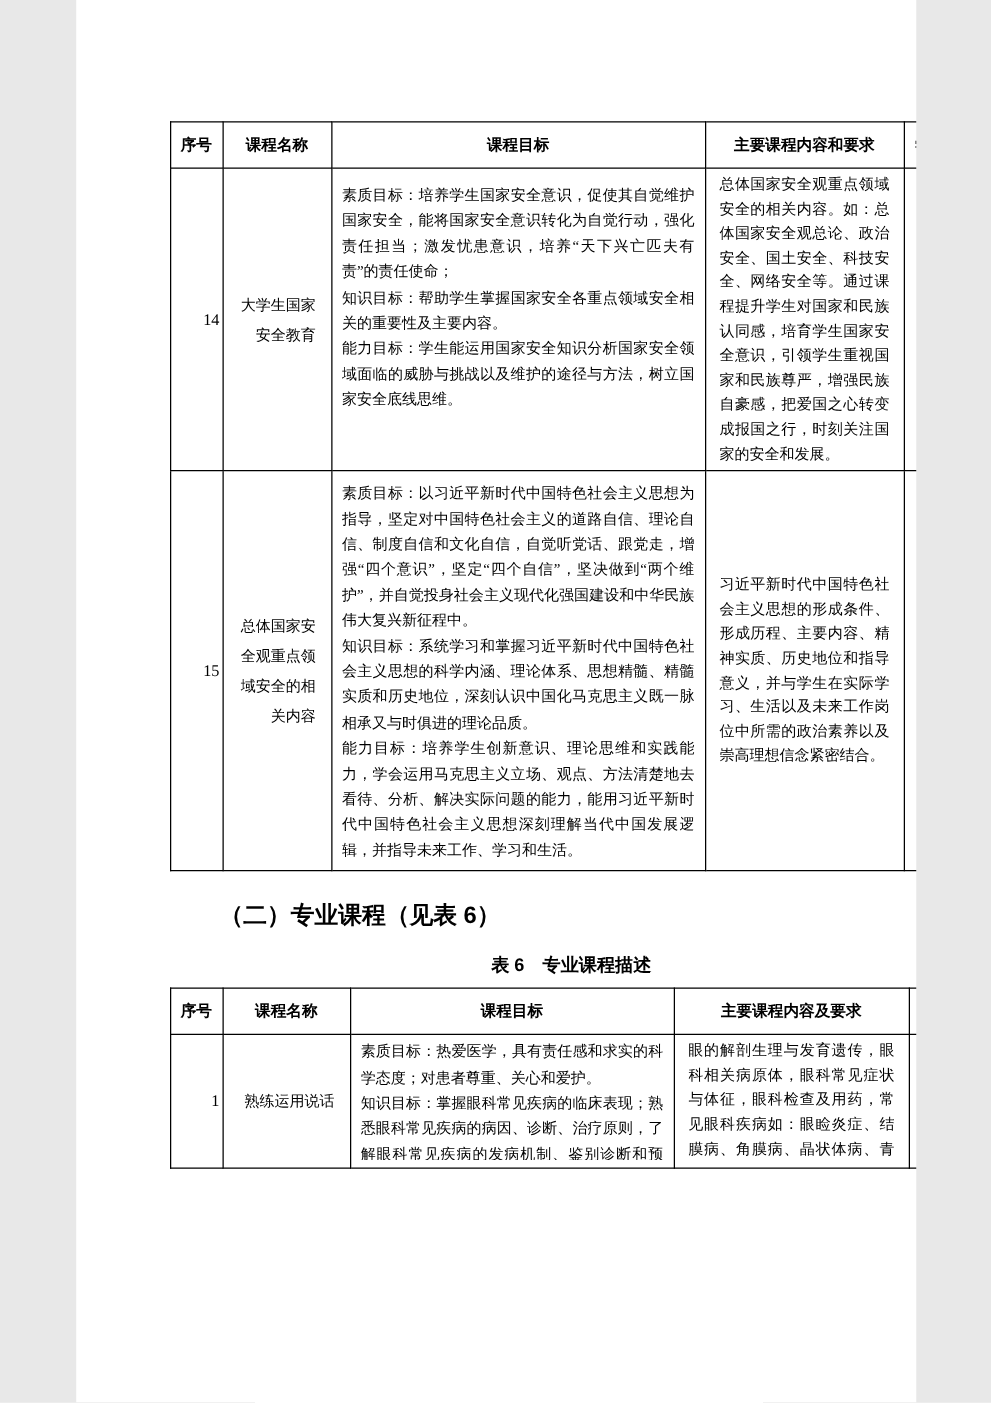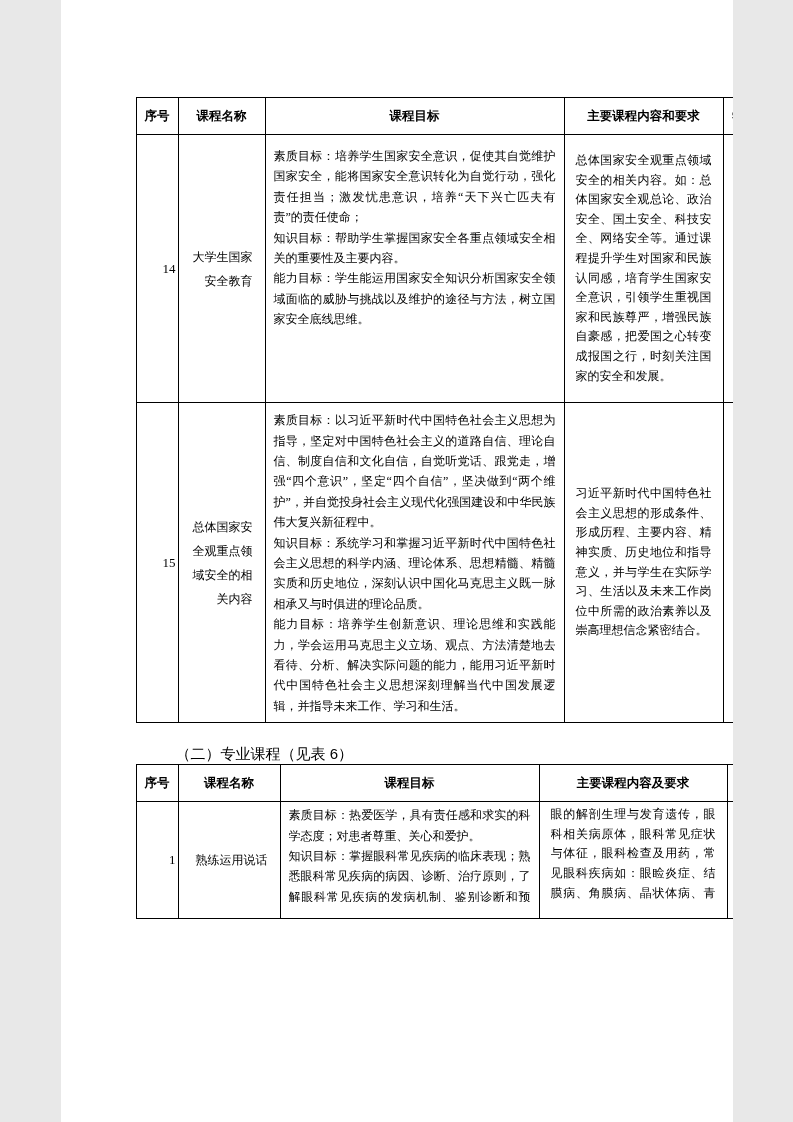--- a/index.html
+++ b/index.html
@@ -40,31 +40,31 @@
     font-size:12px;line-height:24px;
     padding:2px 12px;
   }
   td.goal-cell{
     vertical-align:top;
     padding:11px 8px 6px 8px;
     text-align:justify;
   }
   td.content-cell{
     vertical-align:middle;
-    padding:16px 11px;
+    padding:3px 11px;
     text-align:justify;
   }
   .para{margin:0;font-size:12px;line-height:20.4px;}
   .content-cell .para{line-height:19.6px;}
   .lab{font-family:"Liberation Sans", sans-serif;font-weight:normal;}
   .section-heading{
     margin:22px 0 0 40px;
     font-family:"Liberation Sans", sans-serif;
-    font-weight:normal;
-    font-size:15px;
+    font-weight:bold;
+    font-size:19px;
   }
   .table-title{
     margin:18px 0 8px 0;
     text-align:center;
     font-family:"Liberation Sans", sans-serif;
     font-weight:bold;
     font-size:14.5px;
   }
   .t6 td.goal-cell{padding-top:3px;}
   .clip{max-height:97px;overflow:hidden;}
@@ -124,20 +124,21 @@
           <td class="content-cell">
             <p class="para"><span>习近平新时代中国特色社会主义思想的形成条件、形成历程、主要内容、精神实质、历史地位和指导意义，并与学生在实际学习、生活以及未来工作岗位中所需的政治素养以及崇高理想信念紧密结合。</span></p>
           </td>
           <td class="hours-cell">48</td>
         </tr>
       </tbody>
     </table>
 
     <div class="section-heading">（二）专业课程（见表 6）</div>
 
+    <div class="table-title">表 6　专业课程描述</div>
 
     <table class="course-table t6">
       <colgroup>
         <col style="width:42px">
           <col style="width:102px">
           <col style="width:259px">
           <col style="width:188px">
           <col style="width:52px">
       </colgroup>
       <thead>

